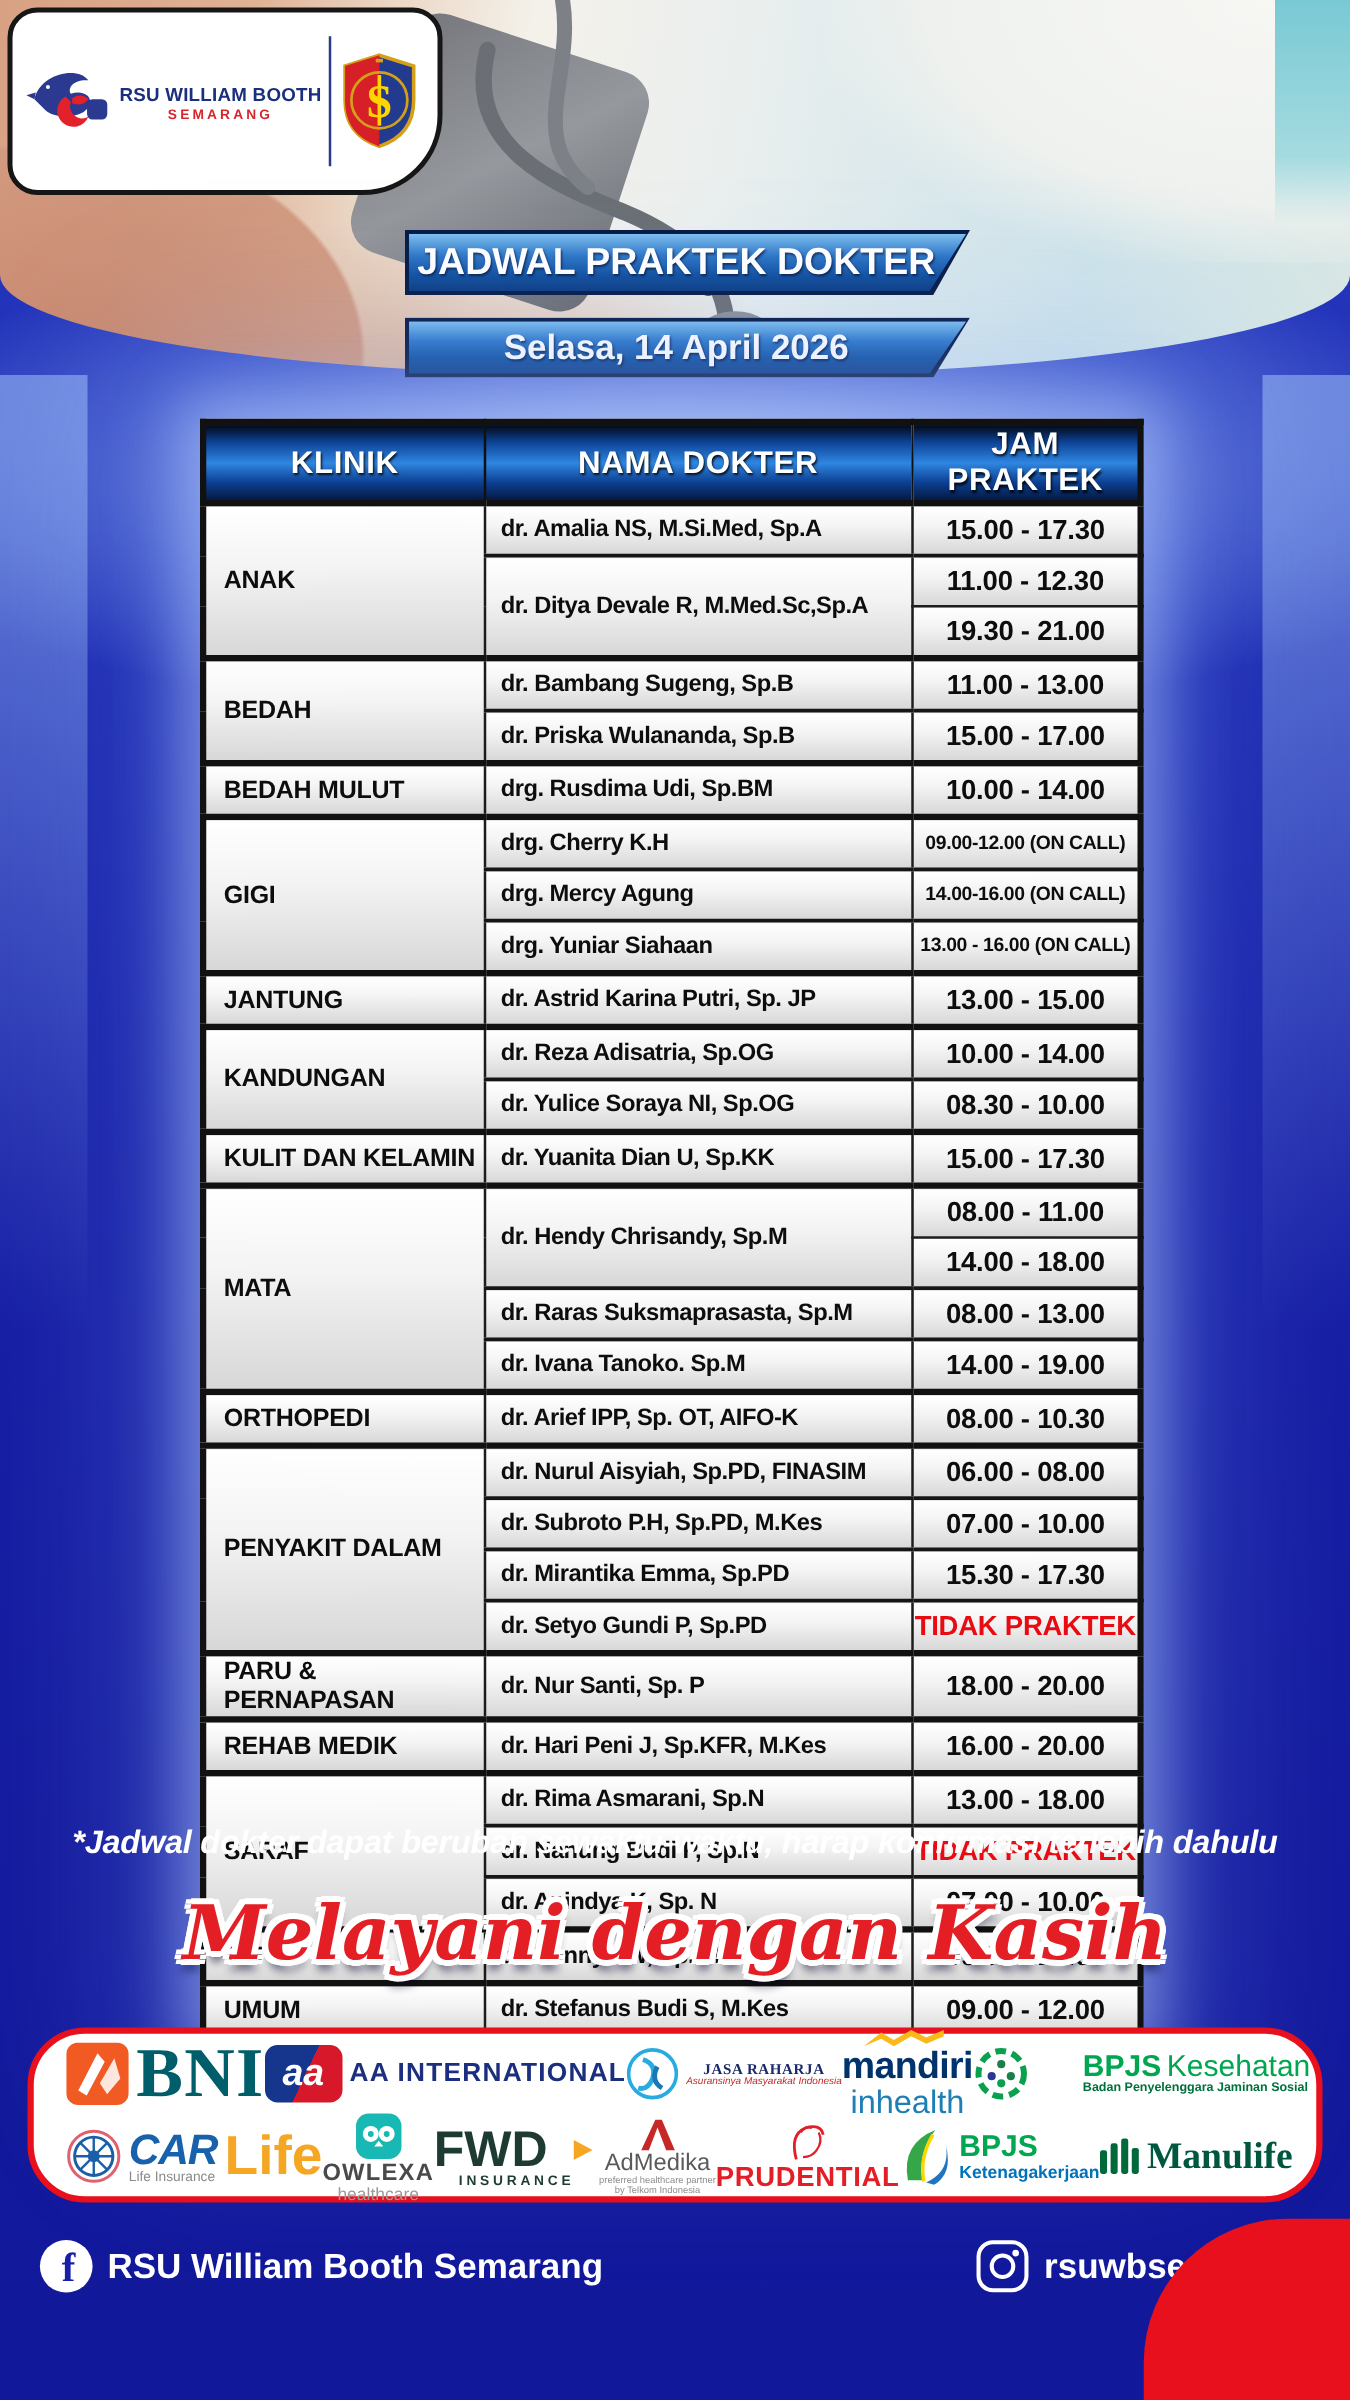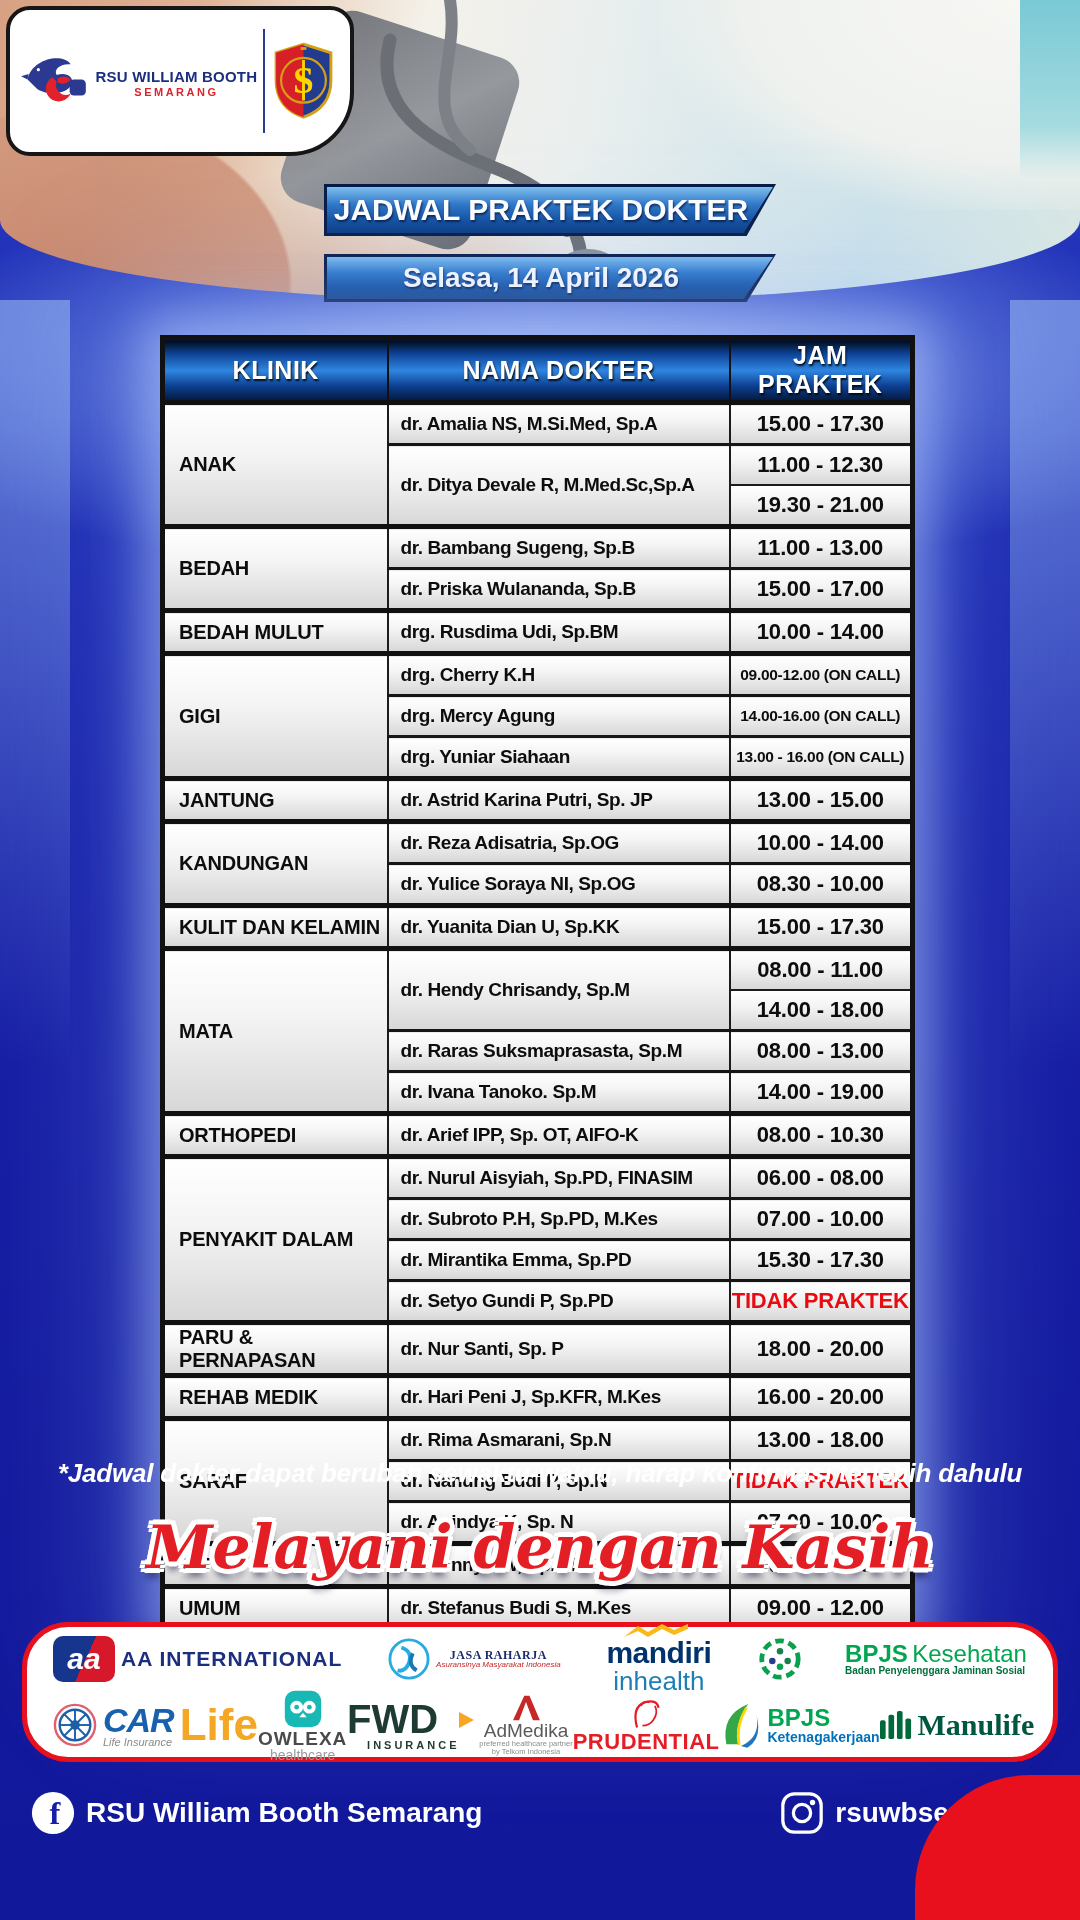--- a/index.html
+++ b/index.html
@@ -98,21 +98,21 @@
   .aa-name{font-size:21px;font-weight:bold;color:#1b2f7e;letter-spacing:1px;}
   .jr-name{font-family:"Liberation Serif",serif;font-size:12px;font-weight:bold;color:#1b2a6b;letter-spacing:.5px;}
   .jr-tag{font-size:8px;color:#c62828;font-style:italic;}
   .mandiri{font-size:30px;font-weight:bold;color:#00336b;letter-spacing:-0.5px;}
   .inhealth{font-size:26px;color:#1d7fb5;letter-spacing:0;font-weight:normal;}
   .bpjs-g{font-size:24px;font-weight:bold;color:#00a650;}
   .kesehatan{font-size:24px;color:#00a650;font-weight:normal;}
   .bpjs-sub{font-size:10px;color:#00703c;font-weight:bold;}
   .car-word{font-size:34px;font-weight:bold;font-style:italic;color:#1861ac;letter-spacing:-1px;}
   .life-word{font-size:44px;font-weight:bold;color:#f5a623;}
-  .life-ins{font-size:11px;font-style:italic;color:#8a8a8a;}
+  .life-ins{font-size:11px;color:#8a8a8a;}
   .owlexa{font-size:19px;font-weight:bold;color:#4a4a4c;letter-spacing:1px;}
   .owl-sub{font-size:14px;color:#9b9b9b;}
   .fwd-sub{font-size:11px;color:#1d3b33;letter-spacing:3px;font-weight:bold;}
   .admedika{font-size:19px;color:#5a5a5c;}
   .adm-sub{font-size:7.5px;color:#8c8c8c;}
   .pru{font-size:22px;font-weight:bold;color:#e41e26;letter-spacing:.5px;}
   .ketenaga{font-size:14px;font-weight:bold;color:#0072bc;}
   .manulife{font-family:"Liberation Serif",serif;font-size:30px;font-weight:bold;color:#00573f;}
   
   .contact-row1{position:absolute;left:30px;top:1790px;width:1020px;display:flex;align-items:center;justify-content:space-between;}
@@ -322,20 +322,28 @@
         </tr>
       </tbody>
   </table>
 
   <div class="footnote">*Jadwal dokter dapat berubah sewaktu-waktu, harap konfirmasi terlebih dahulu</div>
   <div class="tagline">Melayani dengan Kasih</div>
 
   <div class="partners">
     <div class="prow">
       <div class="pitem">
+        <svg class="icon" width="50" height="50" viewBox="0 0 52 52">
+            <rect width="52" height="52" rx="10" fill="#f15a22"></rect>
+            <path d="M10,40 L26,9 L32,16 L17,44 Z" fill="#fff"></path>
+            <path d="M28,34 L40,13 L45,30 L34,43 Z" fill="#fff" opacity=".85"></path>
+          </svg>
+        <span class="bni-word">BNI</span>
+      </div>
+      <div class="pitem">
         <span class="aa-badge">aa</span>
         <span class="aa-name">AA INTERNATIONAL</span>
       </div>
       <div class="pitem">
         <svg class="icon" width="42" height="42" viewBox="0 0 44 44">
             <circle cx="22" cy="22" r="20" fill="#fff" stroke="#29abe2" stroke-width="3"></circle>
             <path d="M14,10 q12,4 8,16 q-4,10 -12,8" fill="none" stroke="#29abe2" stroke-width="4"></path>
             <path d="M30,34 q-10,-6 -4,-18" fill="none" stroke="#1b77b5" stroke-width="4"></path>
           </svg>
         <span class="pcol">

